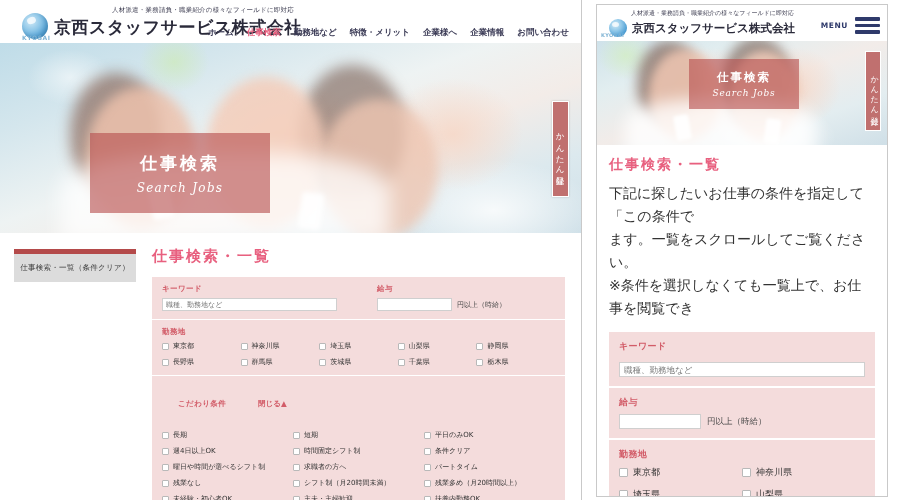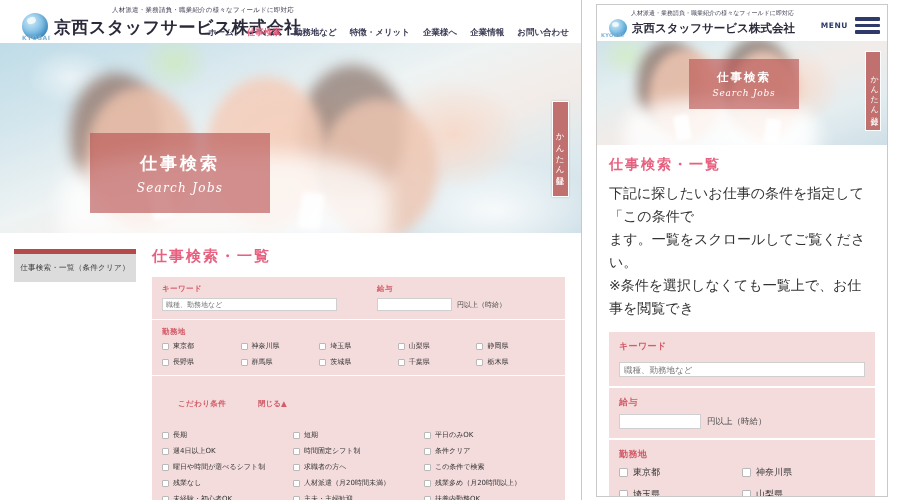--- a/index.html
+++ b/index.html
@@ -351,29 +351,29 @@
               <label class="cbitem">
                   <span class="cbox"></span>
                   <span>曜日や時間が選べるシフト制</span>
                 </label>
               <label class="cbitem">
                   <span class="cbox"></span>
                   <span>求職者の方へ</span>
                 </label>
               <label class="cbitem">
                   <span class="cbox"></span>
-                  <span>この条件で検索</span>
+                  <span>パートタイム</span>
                 </label>
               <label class="cbitem">
                   <span class="cbox"></span>
                   <span>残業なし</span>
                 </label>
               <label class="cbitem">
                   <span class="cbox"></span>
-                  <span>人材派遣（月20時間未満）</span>
+                  <span>シフト制（月20時間未満）</span>
                 </label>
               <label class="cbitem">
                   <span class="cbox"></span>
                   <span>残業多め（月20時間以上）</span>
                 </label>
               <label class="cbitem">
                   <span class="cbox"></span>
                   <span>未経験・初心者OK</span>
                 </label>
               <label class="cbitem">

